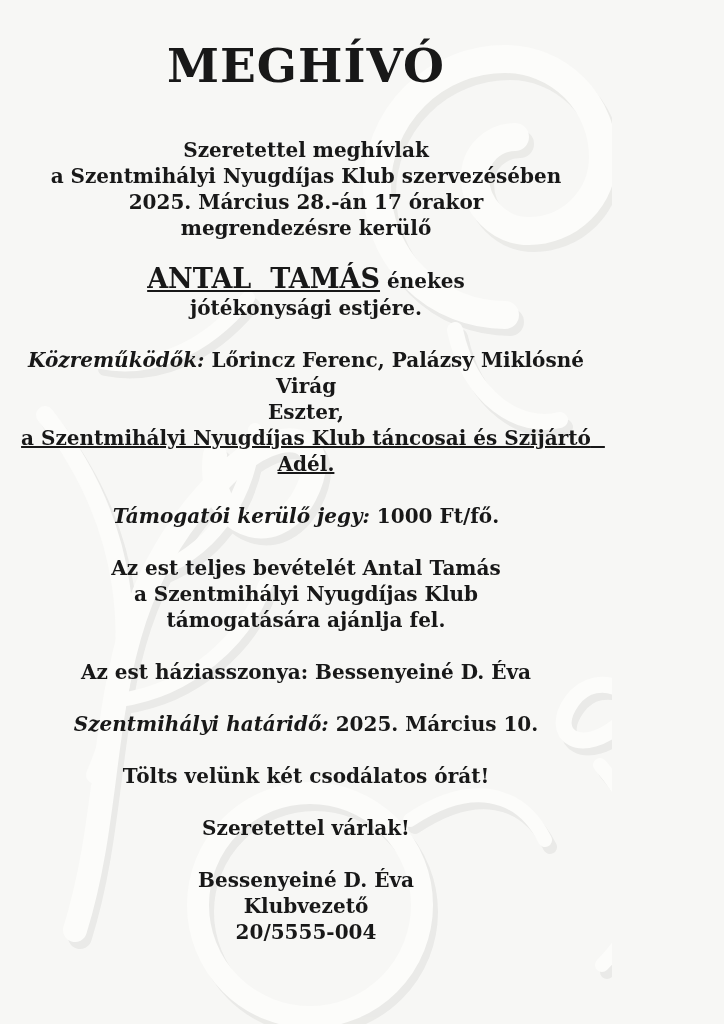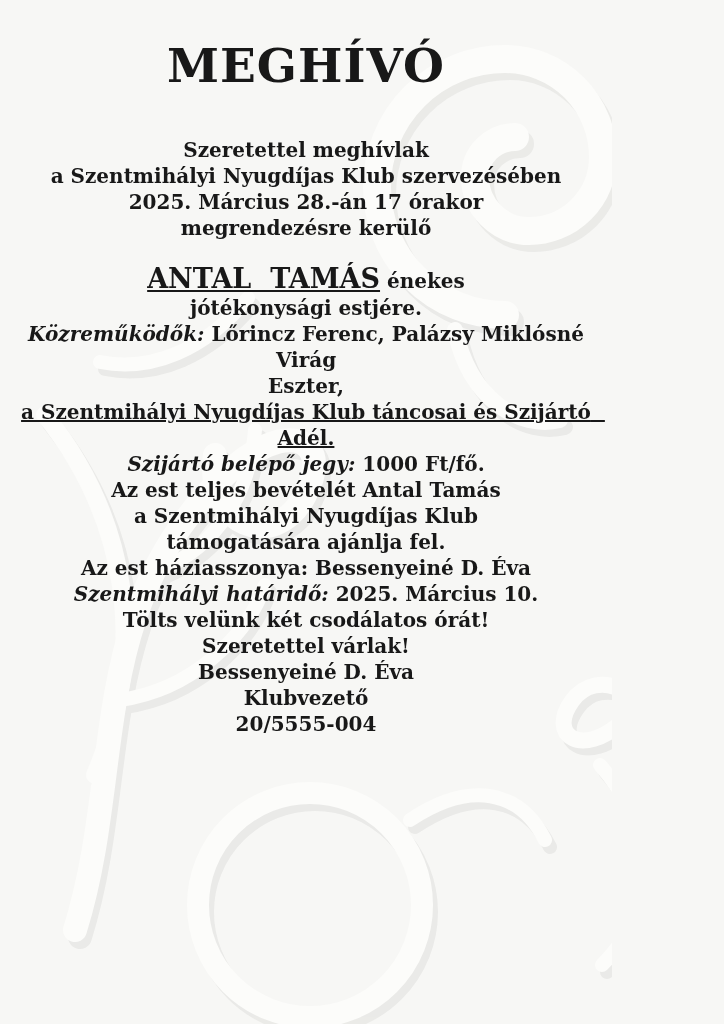--- a/index.html
+++ b/index.html
@@ -29,21 +29,21 @@
     line-height: 1.2;
     letter-spacing: 1px;
     font-weight: 700;
   }
   p { margin: 0; font-size: 20px; line-height: 26px; font-weight: 700; }
   .artist { font-size: 27px; line-height: 32px; }
   .it { font-style: italic; }
   .pre { white-space: pre-wrap; text-decoration: underline; }
   .mt-intro { margin-top: 43px; }
   .mt-event { margin-top: 22px; }
-  .mt { }
+  .mt { margin-top: 26px; }
 </style>
 </head>
 <body>
 
 <div class="page">
 
   <svg class="watermark" viewBox="0 0 724 1024" width="724" height="1024" aria-hidden="true">
     <defs>
       <g id="flourish" fill="none" stroke-linecap="round">
         <path d="M505 315 A128 128 0 0 1 377 187 A128 128 0 0 1 505 59 A98 98 0 0 1 603 157 A74 74 0 0 1 529 231 A54 54 0 0 1 475 177 A40 40 0 0 1 515 137" stroke-width="28"></path>
@@ -80,21 +80,21 @@
       <p>jótékonysági estjére.</p>
     </section>
 
     <section class="mt">
       <p><span class="it">Közreműködők:</span> <span>Lőrincz Ferenc, Palázsy Miklósné Virág</span></p>
       <p>Eszter,</p>
       <p class="pre">a Szentmihályi Nyugdíjas Klub táncosai és Szijártó  Adél.</p>
     </section>
 
     <section class="mt">
-      <p><span class="it">Szijártó belépő jegy:</span> <span>1000 Ft/fő.</span></p>
+      <p><span class="it">Támogatói kerülő jegy:</span> <span>1000 Ft/fő.</span></p>
     </section>
 
     <section class="mt">
       <p>Az est teljes bevételét Antal Tamás</p>
       <p>a Szentmihályi Nyugdíjas Klub</p>
       <p>támogatására ajánlja fel.</p>
     </section>
 
     <section class="mt">
       <p>Az est háziasszonya: Bessenyeiné D. Éva</p>

